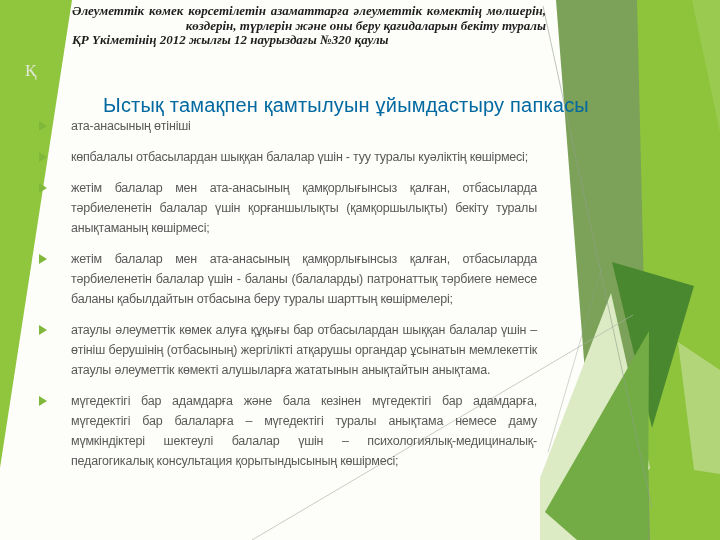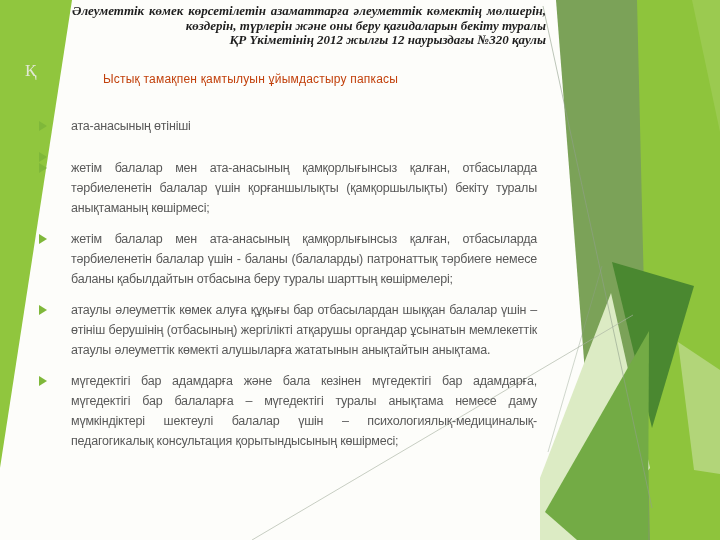--- a/index.html
+++ b/index.html
@@ -11,29 +11,29 @@
     font-family:"Liberation Sans",sans-serif;
   }
   .deco{position:absolute;left:0;top:0;z-index:0;pointer-events:none;}
   .title{
     position:absolute;left:72px;top:4px;width:474px;z-index:2;
     font-family:"Liberation Serif",serif;font-weight:bold;
     font-size:13px;line-height:14.5px;color:#1e1e1e;font-style:italic;
   }
   .title-l1{text-align:justify;text-align-last:justify;}
   .title-l2{text-align:right;}
-  .title-l3{text-align:right;}
+  .title-l3{text-align:left;}
   .corner-letter{
     position:absolute;left:25px;top:61px;z-index:2;
     font-family:"Liberation Serif",serif;
     font-size:17px;color:#e2e8d6;
   }
   .section-heading{
-    position:absolute;left:103px;top:72px;z-index:2;
-    font-size:12px;letter-spacing:.2px;color:#c2410c;
+    position:absolute;left:103px;top:94px;z-index:2;
+    font-size:20px;letter-spacing:.2px;color:#0369a1;
   }
   .bullet-list{
     position:absolute;left:37px;top:116px;width:500px;z-index:2;
     display:flex;flex-direction:column;gap:11px;
   }
   .bullet-item{
     position:relative;padding-left:34px;
     font-size:12.5px;line-height:20px;letter-spacing:-0.2px;
     color:#595959;text-align:justify;
   }
@@ -74,20 +74,21 @@
   <div class="section-heading">Ыстық тамақпен қамтылуын ұйымдастыру папкасы</div>
 
   <div class="bullet-list">
     <div class="bullet-item">
       <span class="bullet-tri"></span>
       <span class="bullet-text">ата-анасының өтініші</span>
     </div>
 
     <div class="bullet-item">
       <span class="bullet-tri"></span>
+      <span class="bullet-text">көпбалалы отбасылардан шыққан балалар үшін - туу туралы куәліктің көшірмесі;</span>
     </div>
 
     <div class="bullet-item">
       <span class="bullet-tri"></span>
       <span class="bullet-text">жетім балалар мен ата-анасының қамқорлығынсыз қалған, отбасыларда тәрбиеленетін балалар үшін қорғаншылықты (қамқоршылықты) бекіту туралы анықтаманың көшірмесі;</span>
     </div>
 
     <div class="bullet-item">
       <span class="bullet-tri"></span>
       <span class="bullet-text">жетім балалар мен ата-анасының қамқорлығынсыз қалған, отбасыларда тәрбиеленетін балалар үшін - баланы (балаларды) патронаттық тәрбиеге немесе баланы қабылдайтын отбасына беру туралы шарттың көшірмелері;</span>

